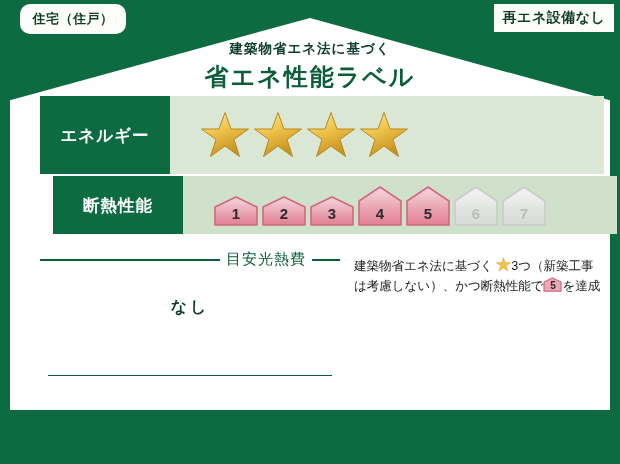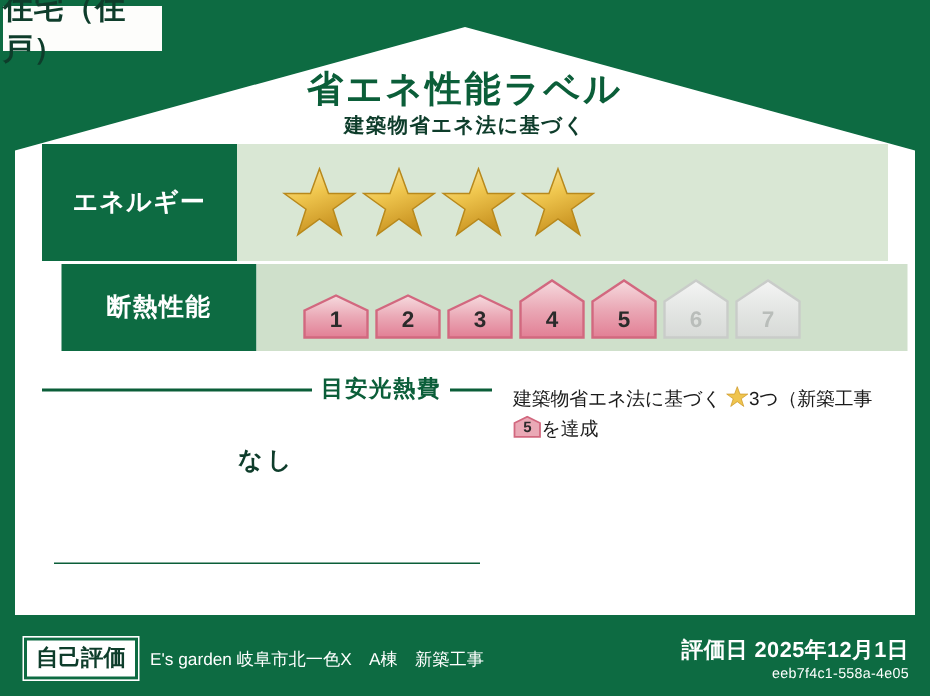--- a/index.html
+++ b/index.html
@@ -19,21 +19,21 @@
     position: absolute;
     background: #fdfdfb;
     color: #0e3d2b;
     font-weight: bold;
     display: flex;
     align-items: center;
     justify-content: center;
     letter-spacing: 0.5px;
     z-index: 6;
   }
-  #badge-left  { left: 2px;  top: 4px; width: 106px; height: 30px; font-size: 20px; }
+  #badge-left  { left: 20px;  top: 4px; width: 106px; height: 30px; font-size: 13px; border-radius: 10px; }
   #badge-right { right: 6px; top: 4px; width: 120px; height: 28px; font-size: 14px; }
 
   
   #house {
     position: absolute;
     left: 10px; top: 18px;
     width: 600px; height: 392px;
     background: #ffffff;
     clip-path: polygon(0% 21%, 50% 0%, 100% 21%, 100% 100%, 0% 100%);
     z-index: 2;
@@ -56,21 +56,21 @@
     font-size: 24px;
     font-weight: bold;
     color: #0b5e39;
     letter-spacing: 2px;
     margin-top: 3px;
   }
 
   
   #content {
     position: absolute;
-    left: 28px; top: 96px;
+    left: 40px; top: 96px;
     width: 564px; height: 305px;
     z-index: 5;
   }
 
   
   .perf-row { display: flex; width: 100%; }
   #row-energy { height: 78px; }
   #row-insul  { height: 58px; margin-top: 2px; margin-left: 13px; }
 
   .perf-label {
@@ -130,21 +130,21 @@
   .ins-house.tall  { height: 40px; }
 
   
   #lower { display: flex; margin-top: 16px; height: 140px; }
   #cost-col  { width: 300px; flex: 0 0 300px; position: relative; }
   #zeh-col   { flex: 1 1 auto; padding-left: 14px; padding-top: 2px; }
 
   
   #cost-head {
     display: flex; align-items: center; gap: 6px;
-    color: #0b5e39; font-weight: bold; font-size: 15px;
+    color: #0b5e39; font-weight: normal; font-size: 15px;
     letter-spacing: 1px;
   }
   #cost-head .rule { flex: 1 1 auto; height: 2px; background: #0b5e39; }
   #cost-head .rule.short { flex: 0 0 28px; }
   #cost-value {
     text-align: center;
     font-size: 16px;
     font-weight: bold;
     color: #0e3d2b;
     margin-top: 28px;
@@ -226,26 +226,27 @@
   }
   #eval-date { font-size: 14.5px; font-weight: bold; letter-spacing: 0.3px; }
   #eval-id   { font-size: 9.5px; margin-top: 1px; letter-spacing: 0.2px; }
 </style>
 </head>
 <body>
 
 <div id="root">
 
   <div id="badge-left" class="corner-badge">住宅（住戸）</div>
+  <div id="badge-right" class="corner-badge">再エネ設備なし</div>
 
   <div id="house"></div>
 
   <div id="title-block">
+    <div id="subtitle">建築物省エネ法に基づく</div>
     <div id="main-title">省エネ性能ラベル</div>
-    <div id="subtitle">建築物省エネ法に基づく</div>
   </div>
 
   <div id="content">
 
     <div class="perf-row" id="row-energy">
       <div class="perf-label">
         <span>エネルギー</span>
       </div>
       <div class="perf-value">
         <div id="stars">
@@ -353,34 +354,26 @@
         <div id="cost-value">なし</div>
         <div id="cost-rule-bottom"></div>
       </div>
 
       <div id="zeh-col">
         <div id="zeh-desc">
           <span>建築物省エネ法に基づく</span>
           <svg class="inline-star" width="15" height="15" viewBox="0 0 100 96">
             <polygon points="50,3 62,36 97,36 68,57 79,91 50,70 21,91 32,57 3,36 38,36" fill="#efc44e" stroke="#c99321" stroke-width="3"></polygon>
           </svg><span>3つ（新築工事</span><br>
-          <span class="inline-house">
+          <span>は考慮しない）、かつ断熱性能で</span><span class="inline-house">
             <svg width="19" height="15" viewBox="0 0 19 15" preserveAspectRatio="none">
               <polygon points="1,5 9.5,0.8 18,5 18,14.2 1,14.2" fill="#eaa9b6" stroke="#d2687f" stroke-width="1.2"></polygon>
             </svg>
             <span>5</span>
           </span><span>を達成</span>
         </div>
       </div>
 
     </div>
   </div>
 
-  <div id="footer">
-    <div id="self-eval">自己評価</div>
-    <div id="project">E's garden 岐阜市北一色X　A棟　新築工事</div>
-    <div id="eval-col">
-      <div id="eval-date">評価日 2025年12月1日</div>
-      <div id="eval-id">eeb7f4c1-558a-4e05</div>
-    </div>
-  </div>
 
 </div>
 
 </body></html>

